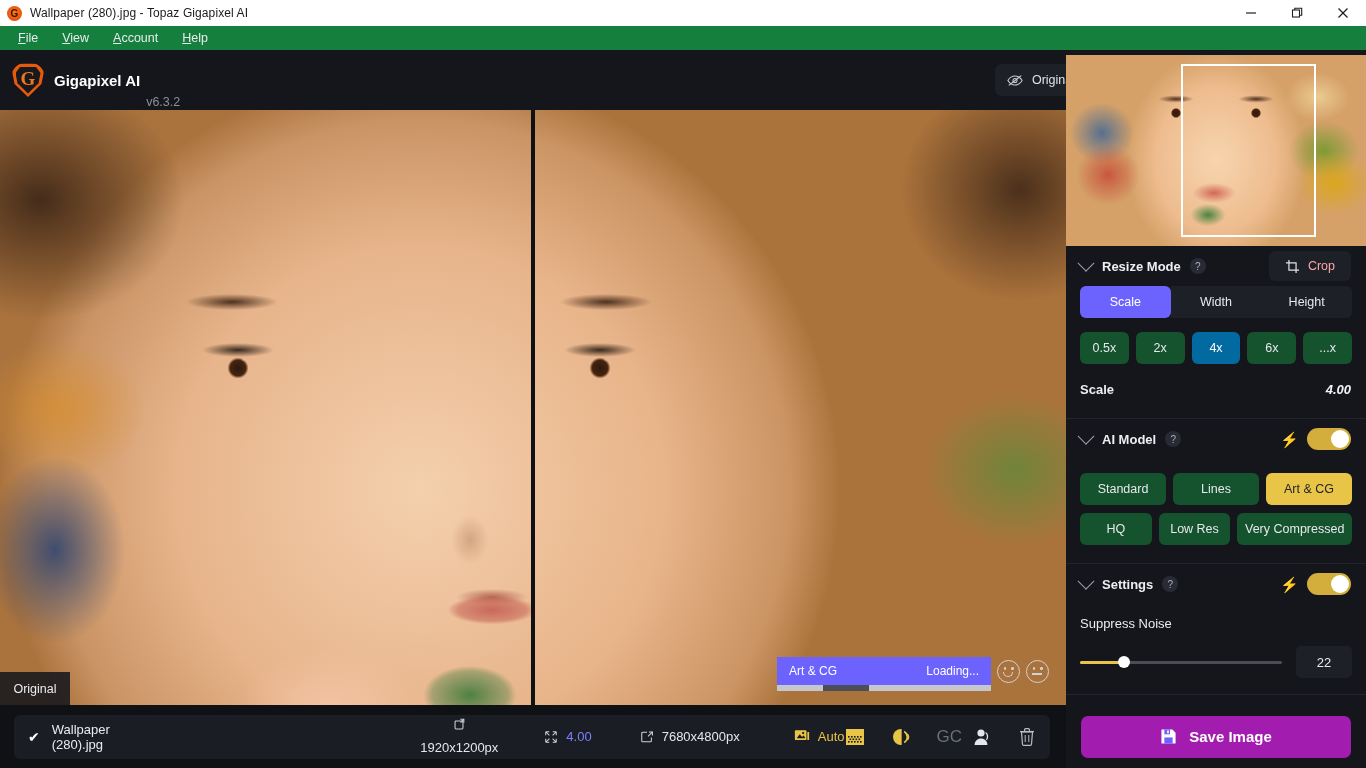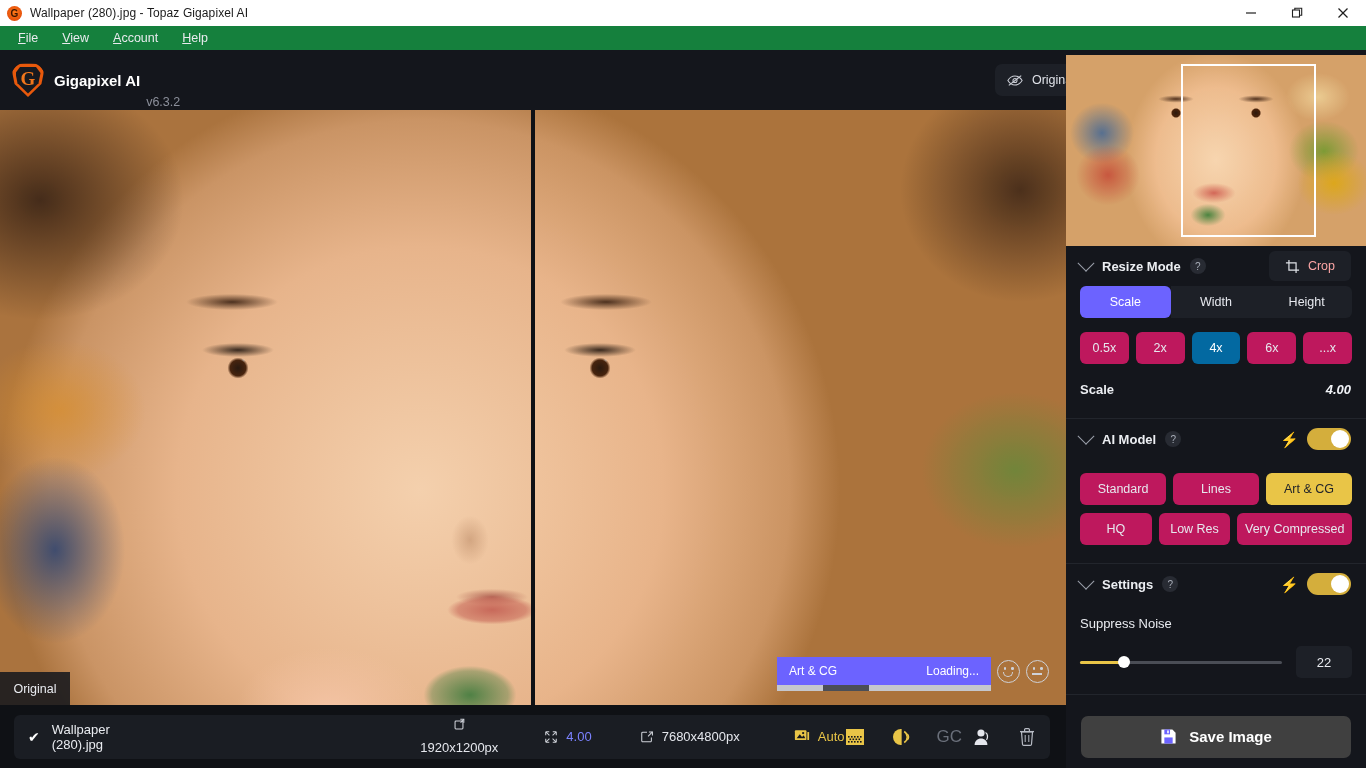--- a/index.html
+++ b/index.html
@@ -263,21 +263,21 @@
     flex: 1; height: 32px; background: #1d2027;
     display: flex; align-items: center; justify-content: center;
     font-size: 12.5px; color: #e6e8ee;
   }
   .seg:first-child { border-radius: 6px 0 0 6px; }
   .seg:last-child { border-radius: 0 6px 6px 0; }
   .seg.active { background: #6c63ff; color: #ffffff; border-radius: 6px; }
 
   .chip-row { display: flex; gap: 7px; padding: 0 14px; margin-top: 14px; }
   .chip {
-    flex: 1; height: 32px; background: #be185d; border-radius: 6px;
+    flex: 1; height: 32px; background: #14532d; border-radius: 6px;
     display: flex; align-items: center; justify-content: center;
     font-size: 12.5px; color: #e6e8ee; white-space: nowrap;
   }
   .chip.active-blue { background: #0369a1; color: #ffffff; }
   .chip.active-gold { background: #e9c547; color: #22242a; }
 
   .kv-row {
     display: flex; align-items: center; padding: 0 15px 0 14px; height: 38px; margin-top: 6px;
   }
   .kv-k { font-size: 13px; font-weight: bold; color: #eceef2; }
@@ -298,21 +298,21 @@
     width: 56px; height: 32px; background: #1d2027; border-radius: 5px;
     display: flex; align-items: center; justify-content: center;
     font-size: 13px; color: #e9ebf0;
   }
 
   .save-wrap {
     position: absolute; bottom: 0; left: 0; width: 300px; height: 63px;
     display: flex; align-items: center; justify-content: center;
   }
   .save-btn {
-    width: 270px; height: 42px; background: #404040; border-radius: 7px;
+    width: 270px; height: 42px; background: #a21caf; border-radius: 7px;
     display: flex; align-items: center; justify-content: center; gap: 12px;
   }
   .save-btn span { font-size: 15px; font-weight: bold; color: #ffffff; }
 
   
   .bottombar {
     position: absolute; left: 0; bottom: 0; width: 1066px; height: 63px;
     background: #0f1115; display: flex; align-items: center;
   }
   .file-card {

